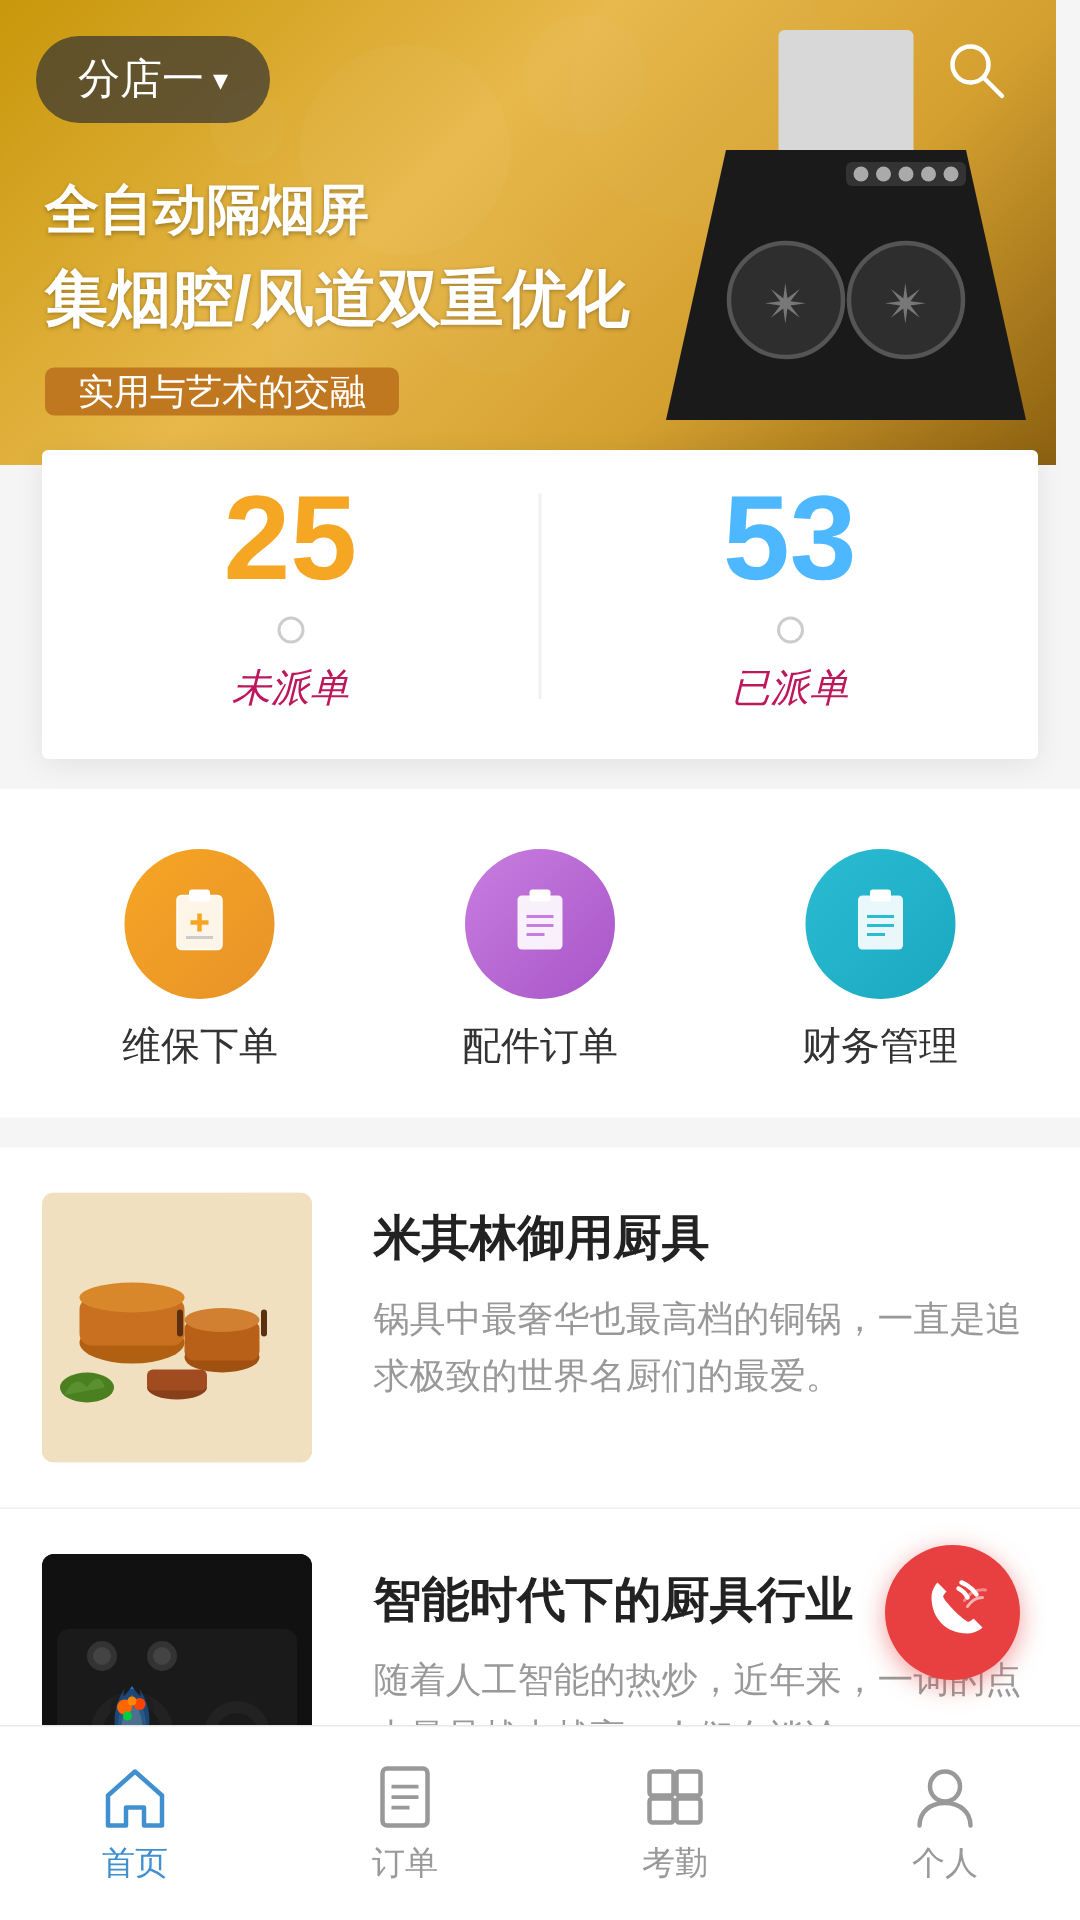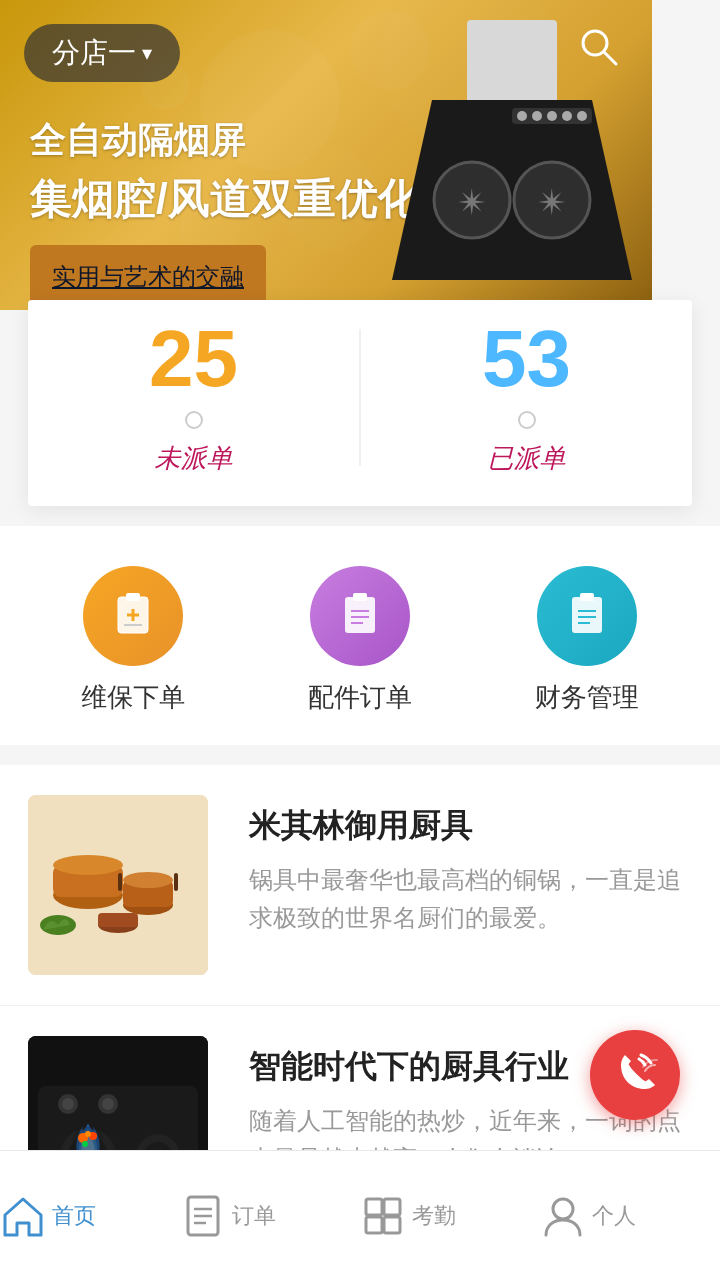--- a/index.html
+++ b/index.html
@@ -2,21 +2,21 @@
 <html><head>
   <meta charset="utf-8">
   <meta name="viewport" content="width=720px">
   <style>
     * { margin: 0; padding: 0; box-sizing: border-box; }
     body { width: 720px; min-height: 1280px; font-family: 'PingFang SC', 'Microsoft YaHei', sans-serif; background: #f5f5f5; overflow-x: hidden; }
 
     
     .banner {
       position: relative;
-      width: 652px;
+      width: 704px;
       height: 310px;
       background: linear-gradient(135deg, #c8970a 0%, #e8b84b 40%, #d4a030 70%, #8b6010 100%);
       overflow: hidden;
     }
     .banner-circles {
       position: absolute;
       top: 0; left: 0; right: 0; bottom: 0;
     }
     .circle {
       position: absolute;
@@ -57,25 +57,24 @@
       font-size: 42px;
       color: #fff;
       font-weight: bold;
       margin-top: 6px;
       text-shadow: 0 1px 3px rgba(0,0,0,0.3);
     }
     .banner-subtitle {
       margin-top: 18px;
       background: #c07820;
       display: inline-block;
-      padding: 16px 22px;
+      padding: 0 22px;
       border-radius: 6px;
-      color: #0f172a;
+      color: #ffffff;
       font-size: 24px;
-      text-decoration: underline;
     }
     
     .hood-area {
       position: absolute;
       right: 20px;
       top: 20px;
       width: 280px;
       height: 270px;
     }
 
@@ -234,21 +233,21 @@
       width: 720px;
       height: 130px;
       background: #fff;
       border-top: 1px solid #e8e8e8;
       display: flex;
       align-items: center;
     }
     .nav-item {
       flex: 1;
       display: flex;
-      flex-direction: row;
+      flex-direction: column;
       align-items: center;
       gap: 6px;
       cursor: pointer;
     }
     .nav-label {
       font-size: 22px;
       color: #999;
     }
     .nav-label-active {
       color: #4090d0;

